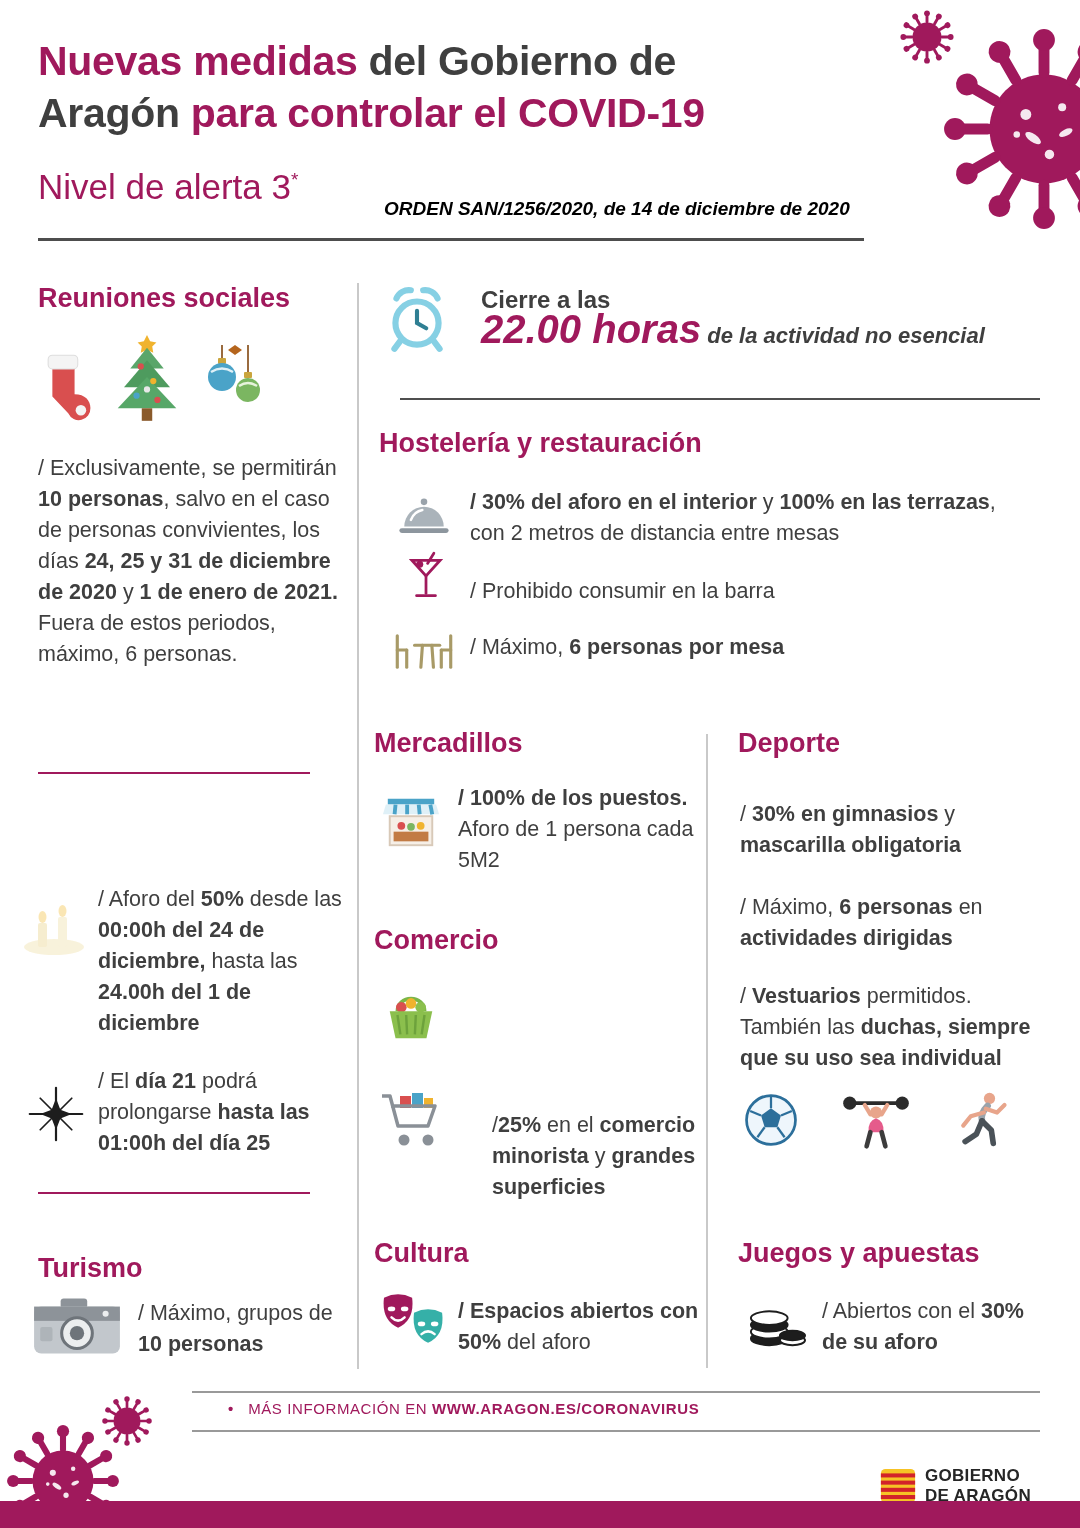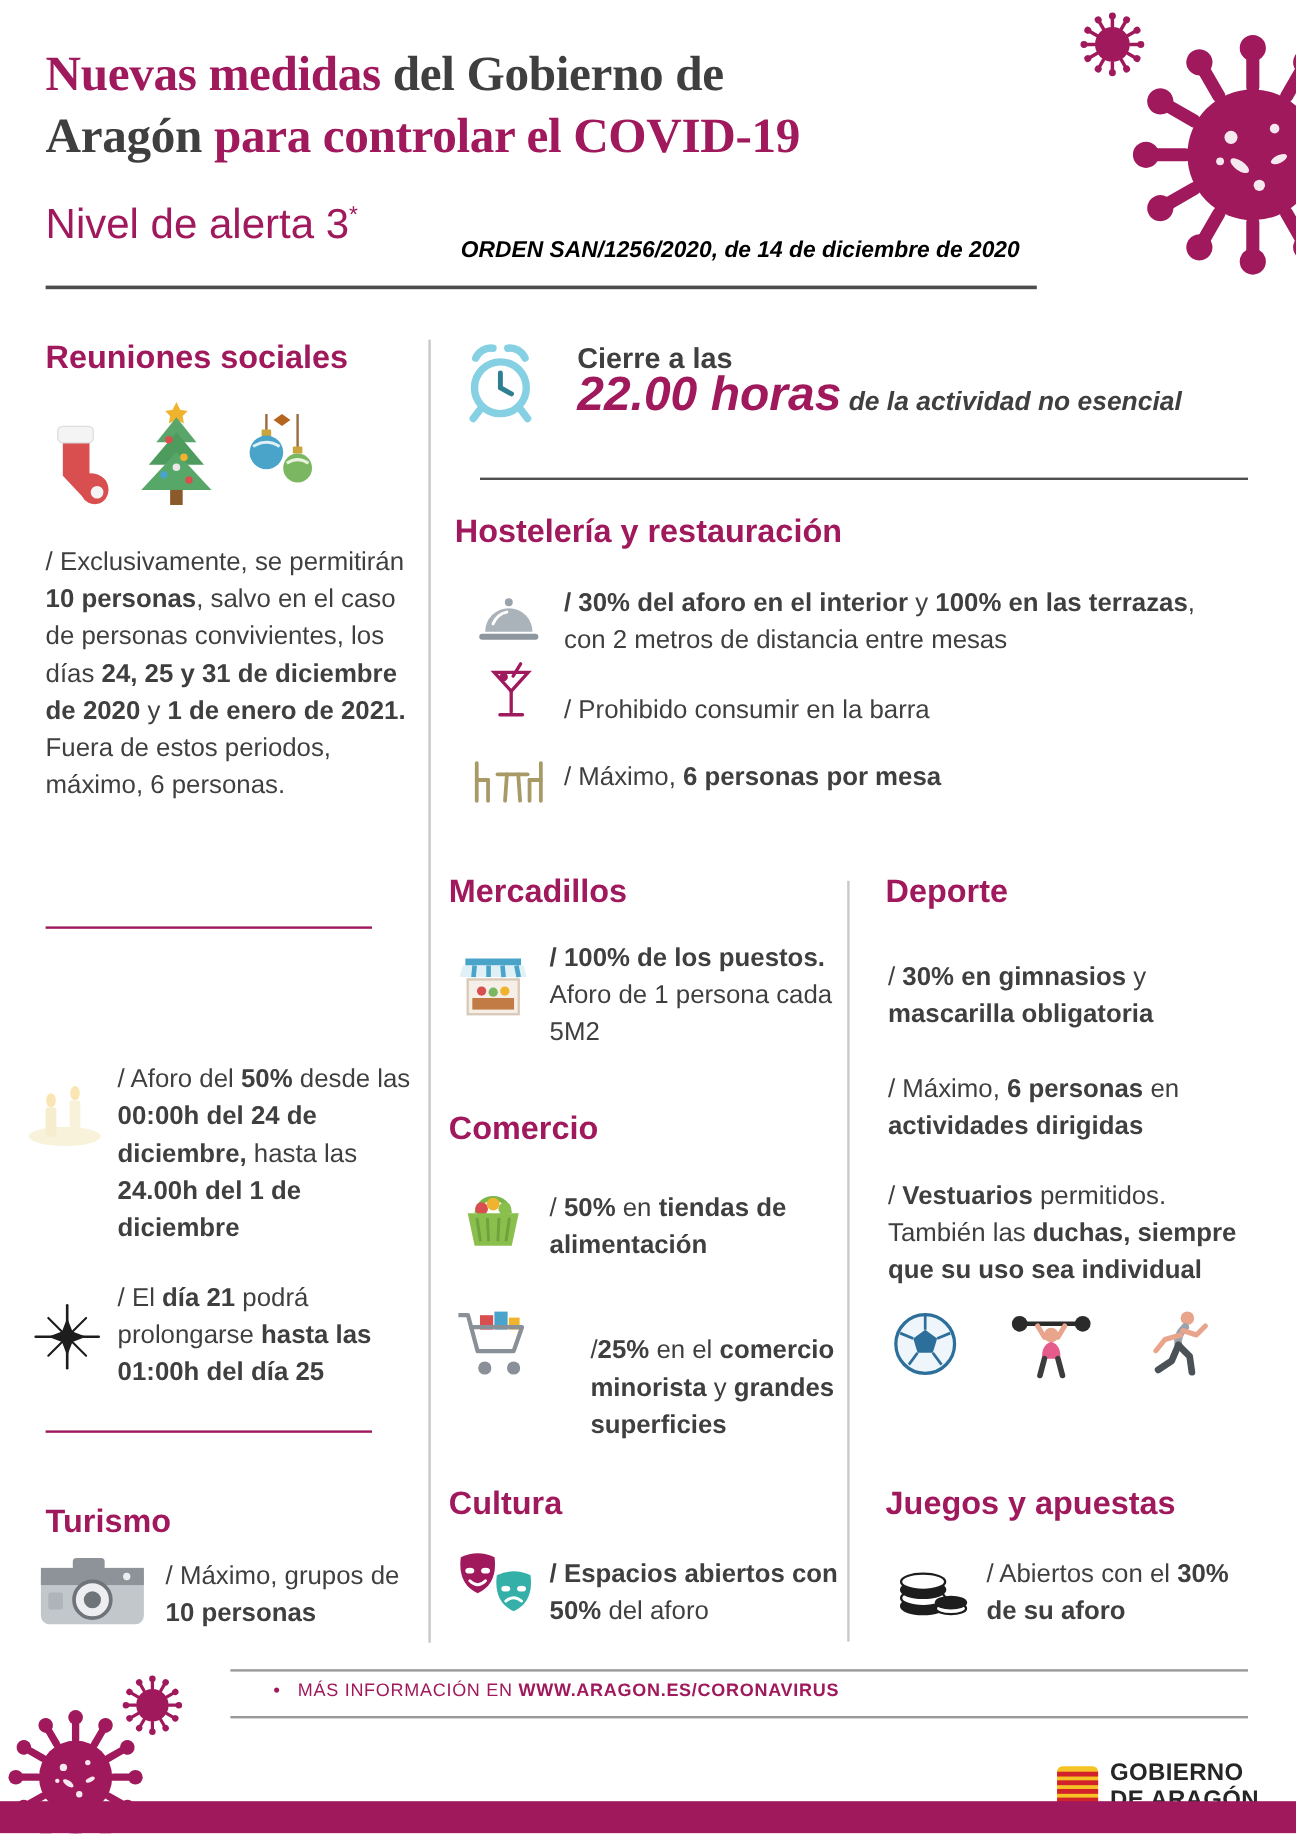--- a/index.html
+++ b/index.html
@@ -3,21 +3,21 @@
 <meta charset="utf-8">
 <style>
   * { margin:0; padding:0; box-sizing:border-box; }
   body { font-family:"Liberation Sans","DejaVu Sans",sans-serif; background:#ffffff; }
   .page { position:relative; width:1080px; height:1528px; background:#ffffff; overflow:hidden; }
   .abs { position:absolute; }
 
   .b { font-weight:700; }
   .c { color:#a0195c; }
 
-  .title { left:38px; top:36px; width:910px; font-size:41px; line-height:1.26; color:#3f3f3f; white-space:pre-wrap; letter-spacing:-0.3px;font-family:Liberation Serif, serif; }
+  .title { left:38px; top:36px; width:910px; font-size:41px; line-height:1.26; color:#3f3f3f; white-space:pre-wrap; letter-spacing:-0.3px; }
   .alert { left:38px; top:167px; font-size:35px; color:#a0195c; }
   .alert sup { font-size:19px; }
   .order { left:384px; top:198px; font-size:19px; font-style:italic; font-weight:700; color:#000000; }
   .rule-header { left:38px; top:238px; width:826px; height:3px; background:#4d4d4d; }
 
   .h2 { position:absolute; font-size:27px; font-weight:700; color:#a0195c; }
   .txt { position:absolute; color:#3f3f3f; font-size:21.5px; line-height:1.44; white-space:pre-wrap; }
   .icon { position:absolute; }
   .sep { position:absolute; width:272px; height:2px; background:#a0195c; }
   .vline { position:absolute; width:2px; background:#c9c9c9; }
@@ -81,21 +81,21 @@
   .footer-info { left:228px; top:1400px; font-size:15px; color:#a0195c; letter-spacing:0.6px; }
 
   .virus { position:absolute; color:#a0195c; }
   .v-top-sm { left:898px; top:8px; width:58px; height:58px; }
   .v-top-lg { left:935px; top:20px; width:218px; height:218px; }
   .v-bot-sm { left:100px; top:1394px; width:54px; height:54px; z-index:1; }
   .v-bot-lg { left:2px; top:1420px; width:122px; height:122px; z-index:1; }
 
   .logo { left:880px; top:1466px; display:flex; align-items:center; gap:9px; }
   .logo-flag { width:36px; height:36px; }
-  .logo-text { font-size:20px; font-weight:700; color:#262626; line-height:1.15; letter-spacing:0.3px; }
+  .logo-text { font-size:17px; font-weight:700; color:#262626; line-height:1.15; letter-spacing:0.3px; }
   .bottom-bar { left:0; top:1501px; width:1080px; height:27px; background:#a0195c; z-index:2; }
 </style>
 </head>
 <body>
 
 <div class="page">
 
   <svg width="0" height="0" style="position:absolute" aria-hidden="true">
     <defs>
       <symbol id="virus" viewBox="0 0 120 120">
@@ -426,21 +426,20 @@
   <h2 class="h2 t-merc">Mercadillos</h2>
   <svg class="icon i-market">
       <use href="#market"></use>
     </svg>
   <p class="txt p-merc"><span class="b">/ 100% de los puestos.</span><span> Aforo de 1 persona cada 5M2</span></p>
 
   <h2 class="h2 t-comercio">Comercio</h2>
   <svg class="icon i-basket">
       <use href="#basket"></use>
     </svg>
-  <p class="txt p-com1"><span>/ </span><span class="b">50%</span><span> en </span><span class="b">tiendas de alimentación</span></p>
   <svg class="icon i-cart">
       <use href="#cart"></use>
     </svg>
   <p class="txt p-com2"><span>/</span><span class="b">25%</span><span> en el </span><span class="b">comercio minorista</span><span> y </span><span class="b">grandes superficies</span></p>
 
   <h2 class="h2 t-cultura">Cultura</h2>
   <svg class="icon i-masks">
       <use href="#masks"></use>
     </svg>
   <p class="txt p-cultura"><span class="b">/ Espacios abiertos con 50%</span><span> del aforo</span></p>

